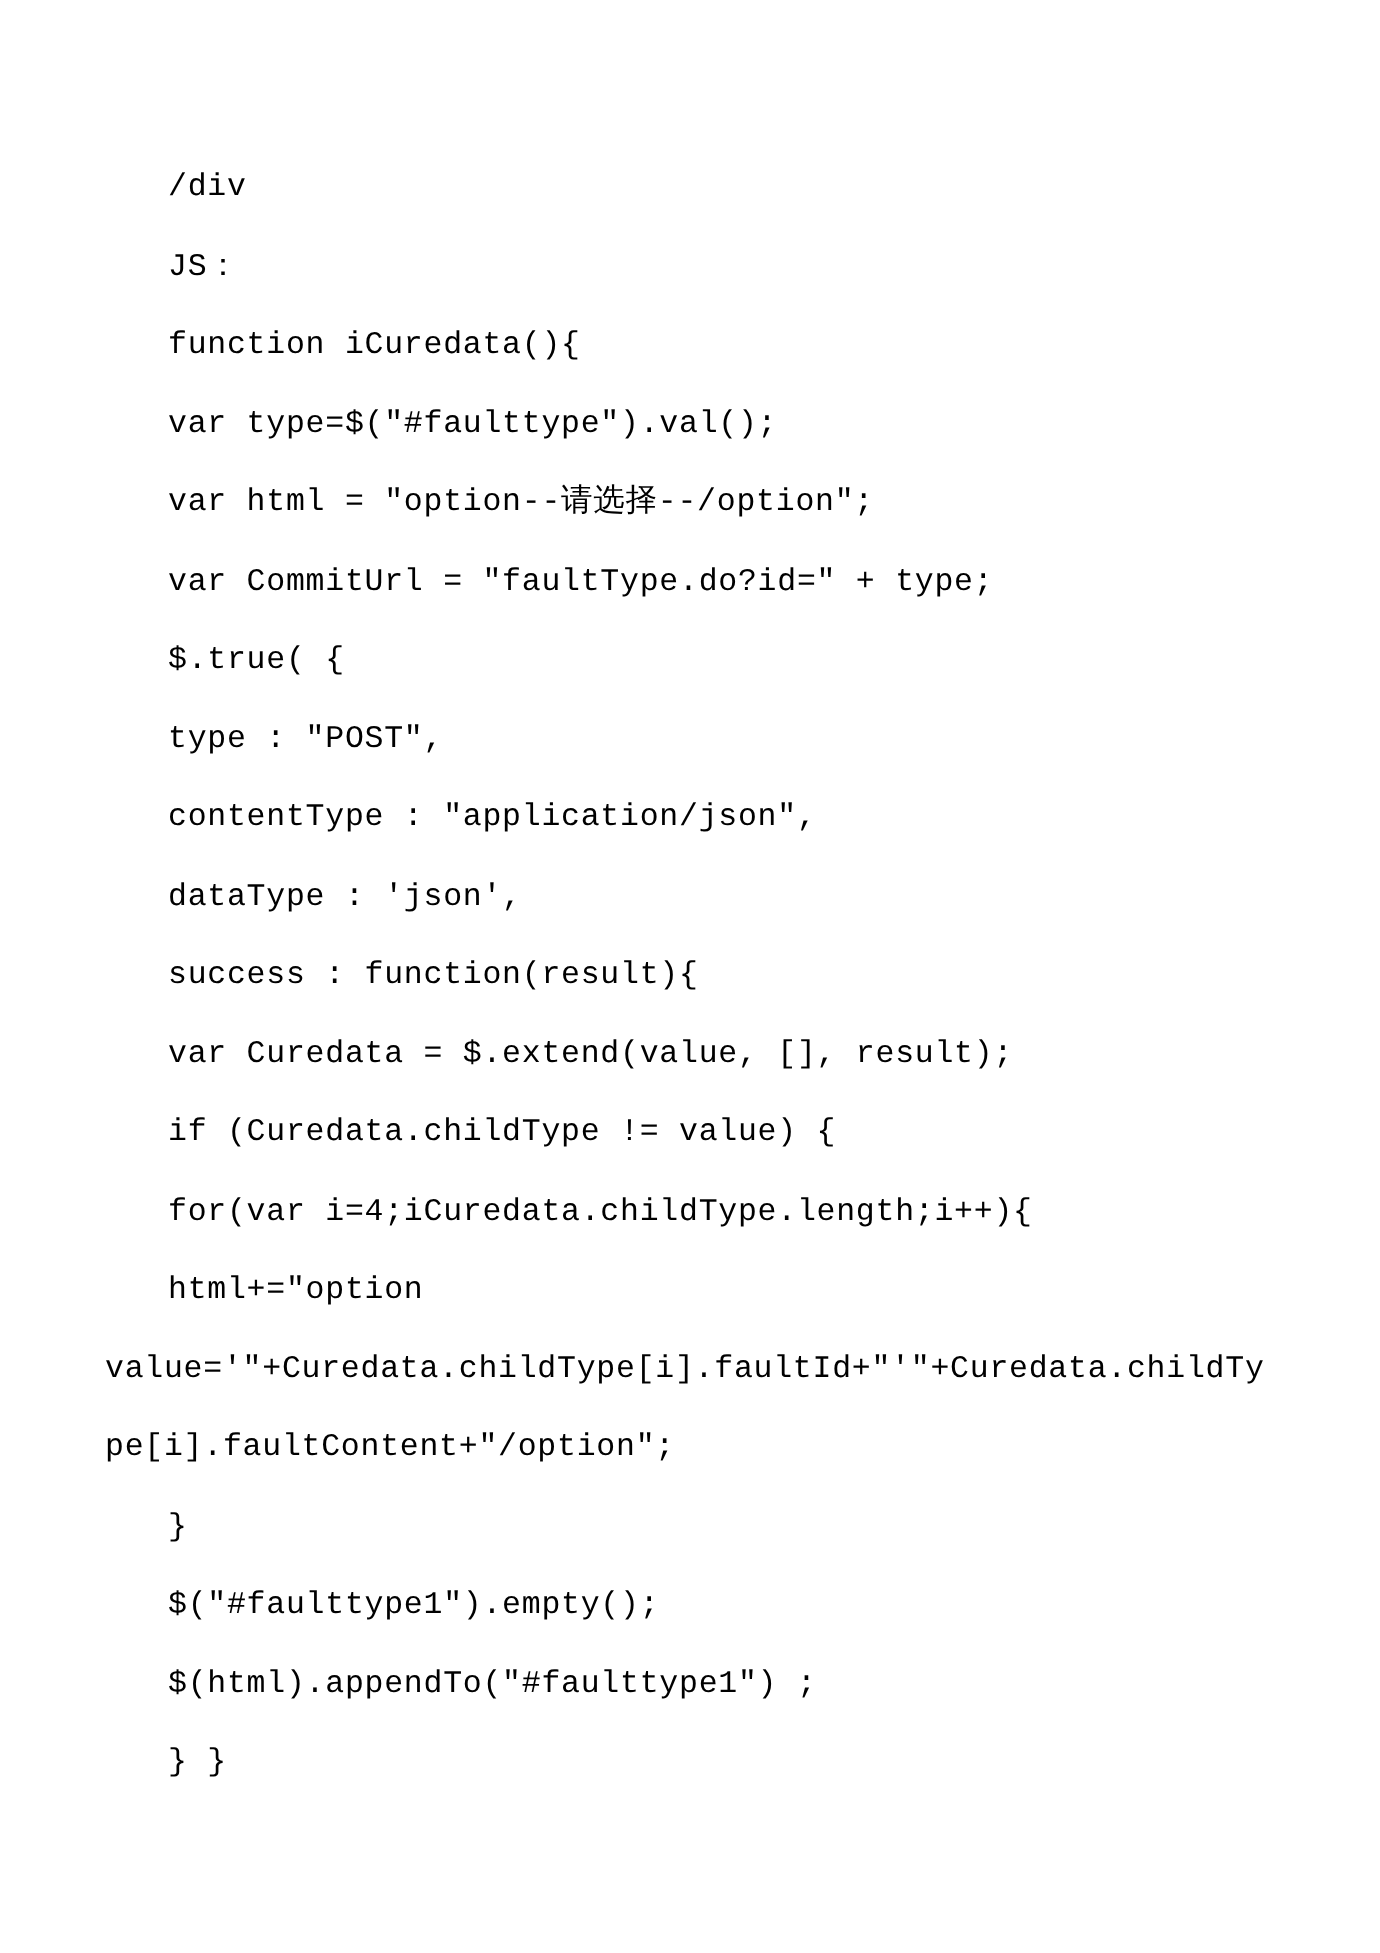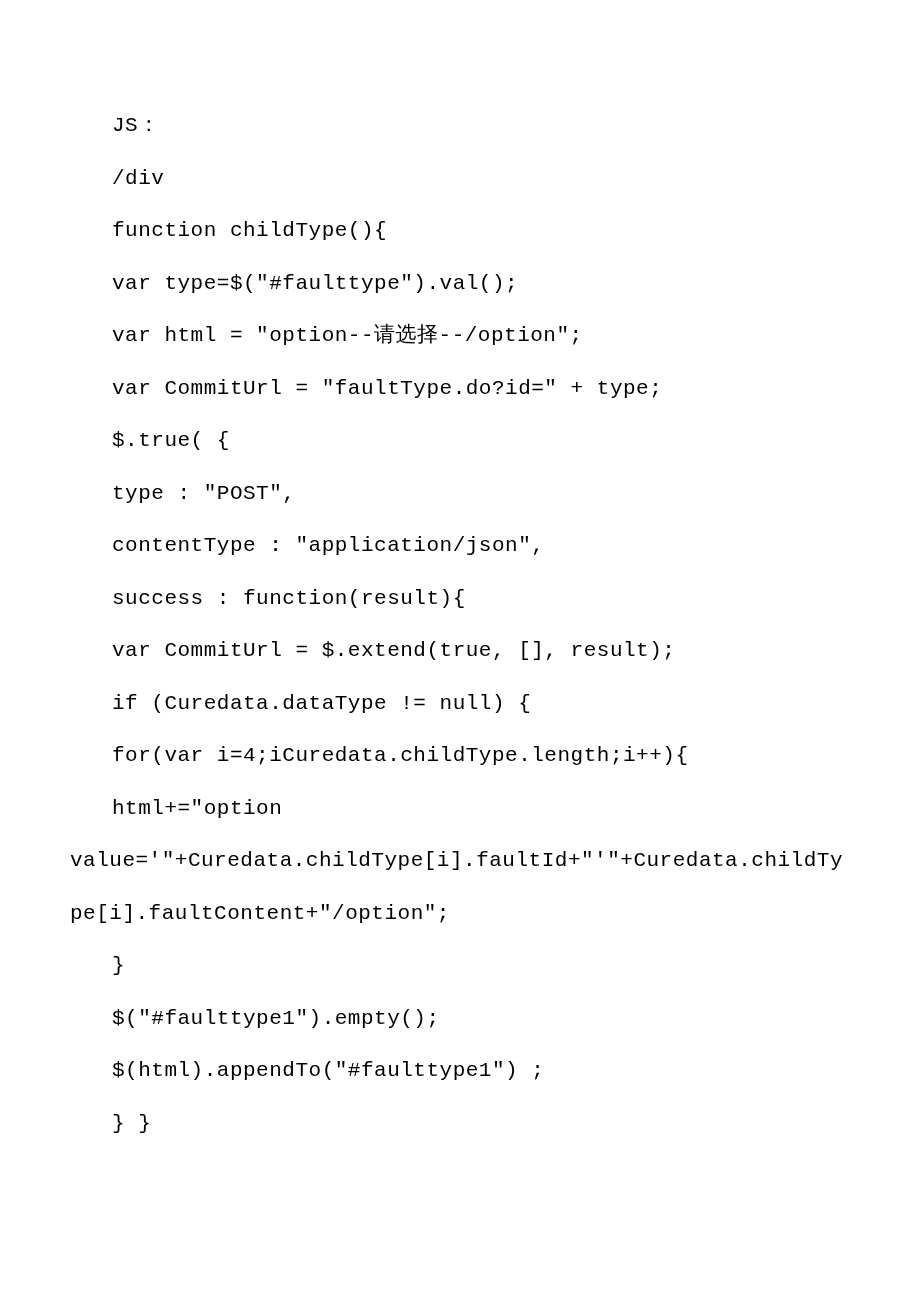--- a/index.html
+++ b/index.html
@@ -29,32 +29,33 @@
     white-space: pre-wrap;
     word-break: break-all;
     letter-spacing: 0.5px;
   }
 </style>
 </head>
 <body>
 
 <div class="page">
   <div id="code-container">
+      <div class="code-line">/div</div>
       <div class="code-line">JS：</div>
-      <div class="code-line">/div</div>
-      <div class="code-line">function childType(){</div>
+      <div class="code-line">function iCuredata(){</div>
       <div class="code-line">var type=$("#faulttype").val();</div>
       <div class="code-line">var html = "option--请选择--/option";</div>
       <div class="code-line">var CommitUrl = "faultType.do?id=" + type;</div>
       <div class="code-line">$.true( {</div>
       <div class="code-line">type : "POST",</div>
       <div class="code-line">contentType : "application/json",</div>
+      <div class="code-line">dataType : 'json',</div>
       <div class="code-line">success : function(result){</div>
-      <div class="code-line">var CommitUrl = $.extend(true, [], result);</div>
-      <div class="code-line">if (Curedata.dataType != null) {</div>
+      <div class="code-line">var Curedata = $.extend(value, [], result);</div>
+      <div class="code-line">if (Curedata.childType != value) {</div>
       <div class="code-line">for(var i=4;iCuredata.childType.length;i++){</div>
       <div class="code-line">html+="option</div>
       <div class="code-line-noindent">value='"+Curedata.childType[i].faultId+"'"+Curedata.childType[i].faultContent+"/option";</div>
       <div class="code-line">}</div>
       <div class="code-line">$("#faulttype1").empty();</div>
       <div class="code-line">$(html).appendTo("#faulttype1") ;</div>
       <div class="code-line">} }</div>
     </div>
 </div>
 

